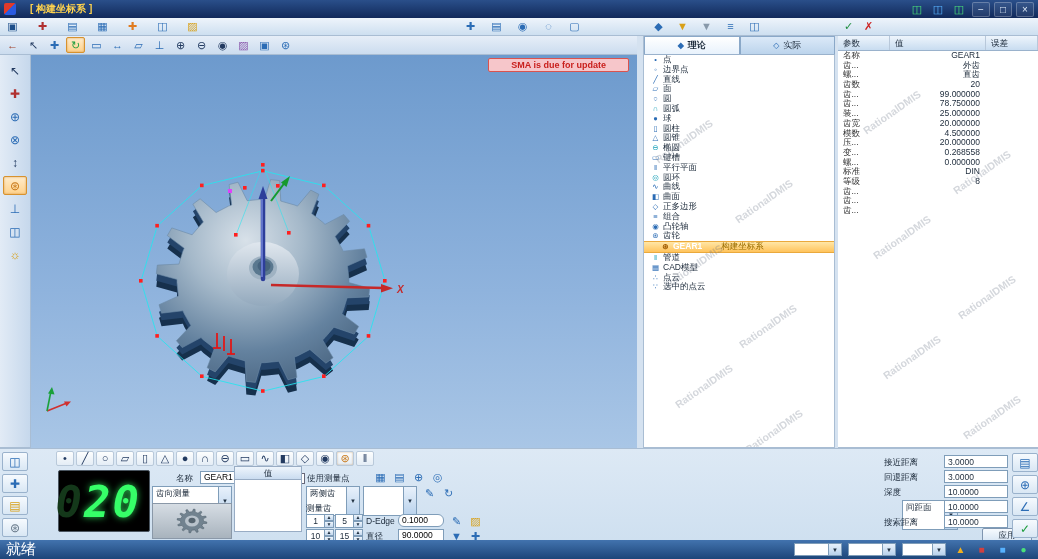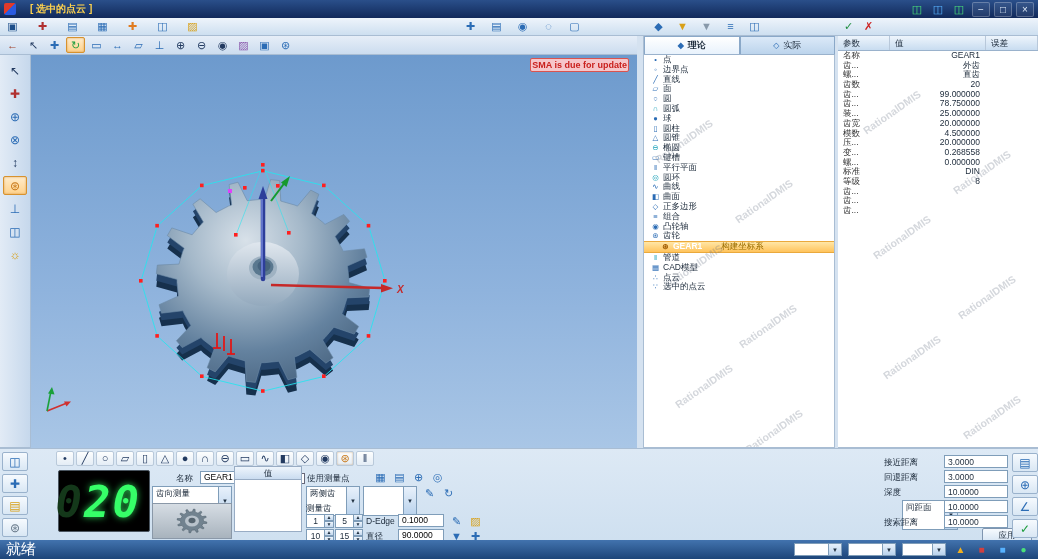--- a/index.html
+++ b/index.html
@@ -31,21 +31,21 @@
   .toolbar2 .tbtn{width:19px;height:16px}
   
   .leftbar{position:absolute;left:0;top:55px;width:31px;height:393px;display:flex;flex-direction:column;align-items:center;
            gap:4px;padding-top:6px;box-sizing:border-box;background:linear-gradient(90deg,#e2ebf6,#c6d8ec);
            border-right:1px solid #a9bdd3;border-bottom:1px solid #a9bdd3}
   .leftbar .tbtn{width:24px;height:19px;font-size:12px}
   
   .viewport{position:absolute;left:31px;top:55px;width:606px;height:393px;
             background:linear-gradient(180deg,#6d9acd 0%,#8fb3dd 60%,#a9c6e6 100%);overflow:hidden}
   .notice{position:absolute;top:3px;right:8px;background:#f6c6ca;border:1px solid #d9534f;color:#c9201d;
-          font-size:9px;font-weight:bold;padding:1px 1px;border-radius:2px}
+          font-size:9px;font-weight:bold;padding:1px 22px;border-radius:2px}
   
   .split1{position:absolute;left:637px;top:36px;width:7px;height:412px;background:#d5e2f0;border-right:1px solid #a9bdd3;box-sizing:border-box}
   .split2{position:absolute;left:835px;top:36px;width:3px;height:412px;background:#d5e2f0}
   
   .treetabs{position:absolute;left:644px;top:36px;width:191px;height:19px;display:flex;
             background:#c6d8ec;border-bottom:1px solid #9ab2cc;box-sizing:border-box}
   .ttab{flex:1;display:flex;align-items:center;justify-content:center;gap:4px;font-size:9px;
         border:1px solid #8aa8c8;border-bottom:none;background:linear-gradient(#dbe9f8,#bcd4ec);box-sizing:border-box}
   .ttab.on{background:linear-gradient(#ffffff,#e8f2fc);font-weight:bold}
   .ttab .ic{color:#2b6cb5;font-size:8px}
@@ -111,21 +111,21 @@
   .statusbar .ready{font-size:15px}
   .statright{margin-left:auto;display:flex;align-items:center;gap:6px}
   .scombo{height:13px;width:48px}
   .statusbar .tbtn{width:15px;height:13px;font-size:10px}
 </style>
 </head>
 <body>
 
 <div class="titlebar">
   <span class="logo"></span>
-  <span class="wtag">[ 选中的点云 ]</span>
+  <span class="wtag">[ 构建坐标系 ]</span>
   <div class="titright">
     <span style="display:flex;gap:3px">
 
     <span class="tbtn">
           <b style="color: rgb(73, 224, 122);">◫</b>
         </span>
         <span class="tbtn">
           <b style="color: rgb(87, 178, 255);">◫</b>
         </span>
         <span class="tbtn">
@@ -765,21 +765,21 @@
       </span>
   </div>
   <div class="spin abs" style="left:335px;top:65px">
     <span class="val">5</span>
     <span class="arr">
         <span>▲</span>
         <span>▼</span>
       </span>
   </div>
   <span class="blabel abs" style="left:366px;top:67px">D-Edge</span>
-  <input class="field abs" style="left: 398px; top: 65px; width: 46px;" value="0.1000">
+  <input class="field abs" style="left: 398px; top: 65px; width: 46px; border-radius: 6px;" value="0.1000">
   <div class="iconrow" style="left:448px;top:65px;gap:2px">
 
   <span class="tbtn">
         <b style="color: rgb(43, 108, 181);">✎</b>
       </span>
       <span class="tbtn">
         <b style="color: rgb(216, 160, 24);">▨</b>
       </span>
     </div>
 

